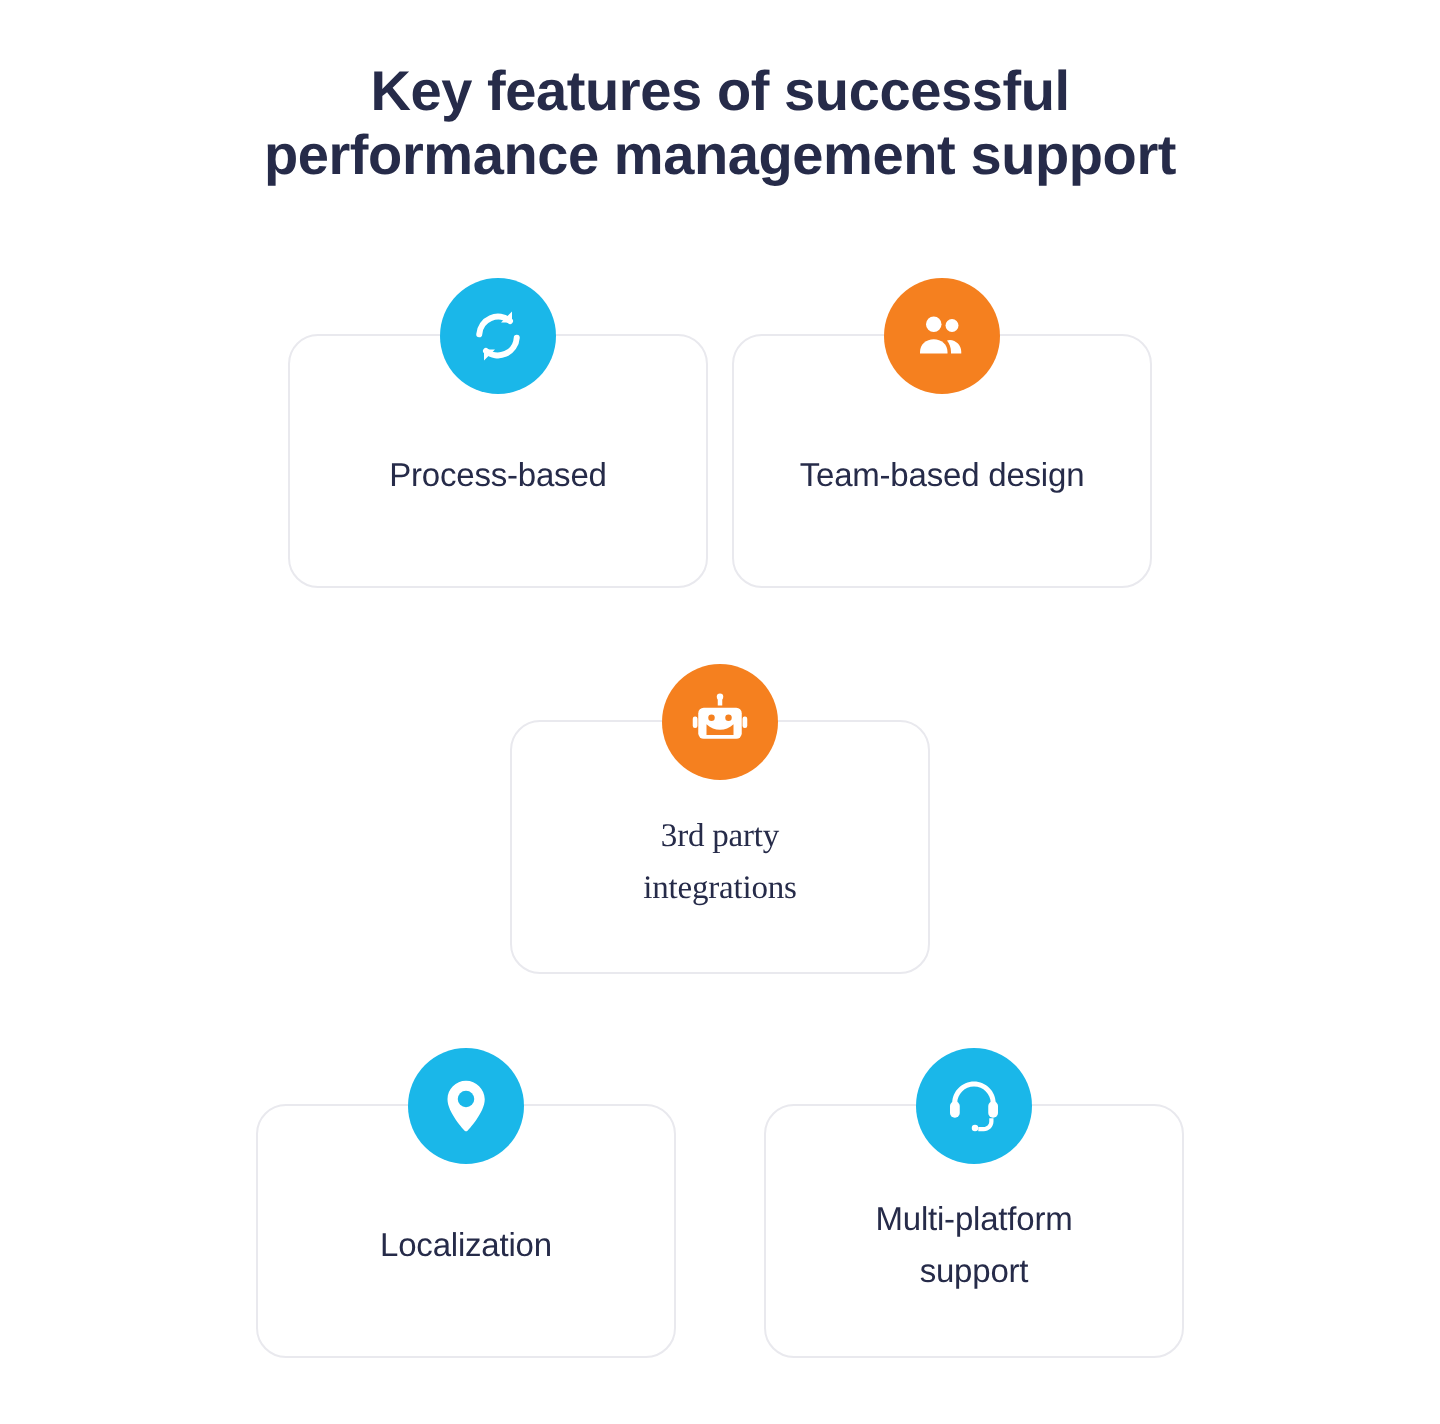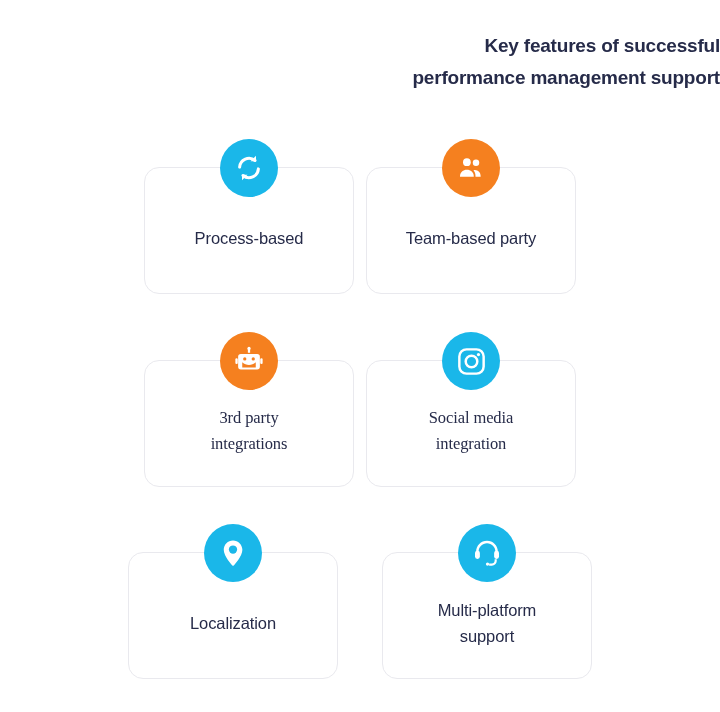--- a/index.html
+++ b/index.html
@@ -20,23 +20,23 @@
     position: relative;
     box-sizing: border-box;
   }
 
   
   .title {
     position: absolute;
     top: 30px;
     left: 0;
     width: 720px;
-    text-align: right;
+    text-align: center;
     color: #262b49;
-    font-size: 19px;
+    font-size: 28px;
     font-weight: bold;
     line-height: 32px;
     letter-spacing: -0.2px;
   }
   .title-line {
     display: block;
   }
 
   
   .rows {
@@ -127,50 +127,39 @@
         </div>
         <div class="card">
           <div class="icon-badge orange">
             <svg width="30" height="30" viewBox="0 0 24 24" fill="#fff">
               <circle cx="8.7" cy="7.3" r="3.1"></circle>
               <circle cx="16" cy="7.8" r="2.6"></circle>
               <path d="M3.2 18.4c0-3.1 2.5-5.1 5.5-5.1s5.5 2 5.5 5.1v.6H3.2z"></path>
               <path d="M15.1 13.6c2.6.2 4.6 2 4.6 4.7v.7h-4.1v-.6c0-1.8-.6-3.4-1.6-4.6.3-.1.7-.2 1.1-.2z"></path>
             </svg>
           </div>
-          <div class="card-label">Team-based party</div>
+          <div class="card-label">Team-based design</div>
         </div>
       </div>
     <div class="row row-2">
         <div class="card">
           <div class="icon-badge orange">
             <svg width="30" height="30" viewBox="0 0 24 24" fill="#fff">
               <path d="M12 1.4c.5 0 .9.4.9.9v3.1h-1.8V2.3c0-.5.4-.9.9-.9z"></path>
               <circle cx="12" cy="1.9" r="1.3"></circle>
               <rect x="3.3" y="6.3" width="17.4" height="12.4" rx="2.2"></rect>
               <rect x="1.1" y="9.8" width="1.9" height="4.6" rx="0.9"></rect>
               <rect x="21" y="9.8" width="1.9" height="4.6" rx="0.9"></rect>
               <path d="M6.6 12.9c1.7 1.5 3.4 2.2 5.4 2.2s3.7-.7 5.4-2.2v4.3H6.6z" fill="#f5801f"></path>
               <circle cx="8.6" cy="10.3" r="1.3" fill="#f5801f"></circle>
               <circle cx="15.4" cy="10.3" r="1.3" fill="#f5801f"></circle>
             </svg>
           </div>
           <div class="card-label">3rd party
 integrations</div>
-        </div>
-        <div class="card">
-          <div class="icon-badge blue">
-            <svg width="31" height="31" viewBox="0 0 24 24" fill="none" stroke="#fff" stroke-width="1.9">
-              <rect x="2.6" y="2.6" width="18.8" height="18.8" rx="5.6"></rect>
-              <circle cx="12" cy="12" r="4.5"></circle>
-              <circle cx="17.4" cy="6.6" r="1.25" fill="#fff" stroke="none"></circle>
-            </svg>
-          </div>
-          <div class="card-label">Social media
-integration</div>
         </div>
       </div>
     <div class="row row-3">
         <div class="card">
           <div class="icon-badge blue">
             <svg width="30" height="30" viewBox="0 0 24 24" fill="#fff">
               <path d="M12 1.9c-4.1 0-7.4 3.3-7.4 7.4 0 5.3 6.6 12.3 6.9 12.6.3.3.8.3 1.1 0 .3-.3 6.9-7.3 6.9-12.6-.1-4.1-3.4-7.4-7.5-7.4z"></path>
               <circle cx="12" cy="9.2" r="3.3" fill="#1ab7e9"></circle>
             </svg>
           </div>

